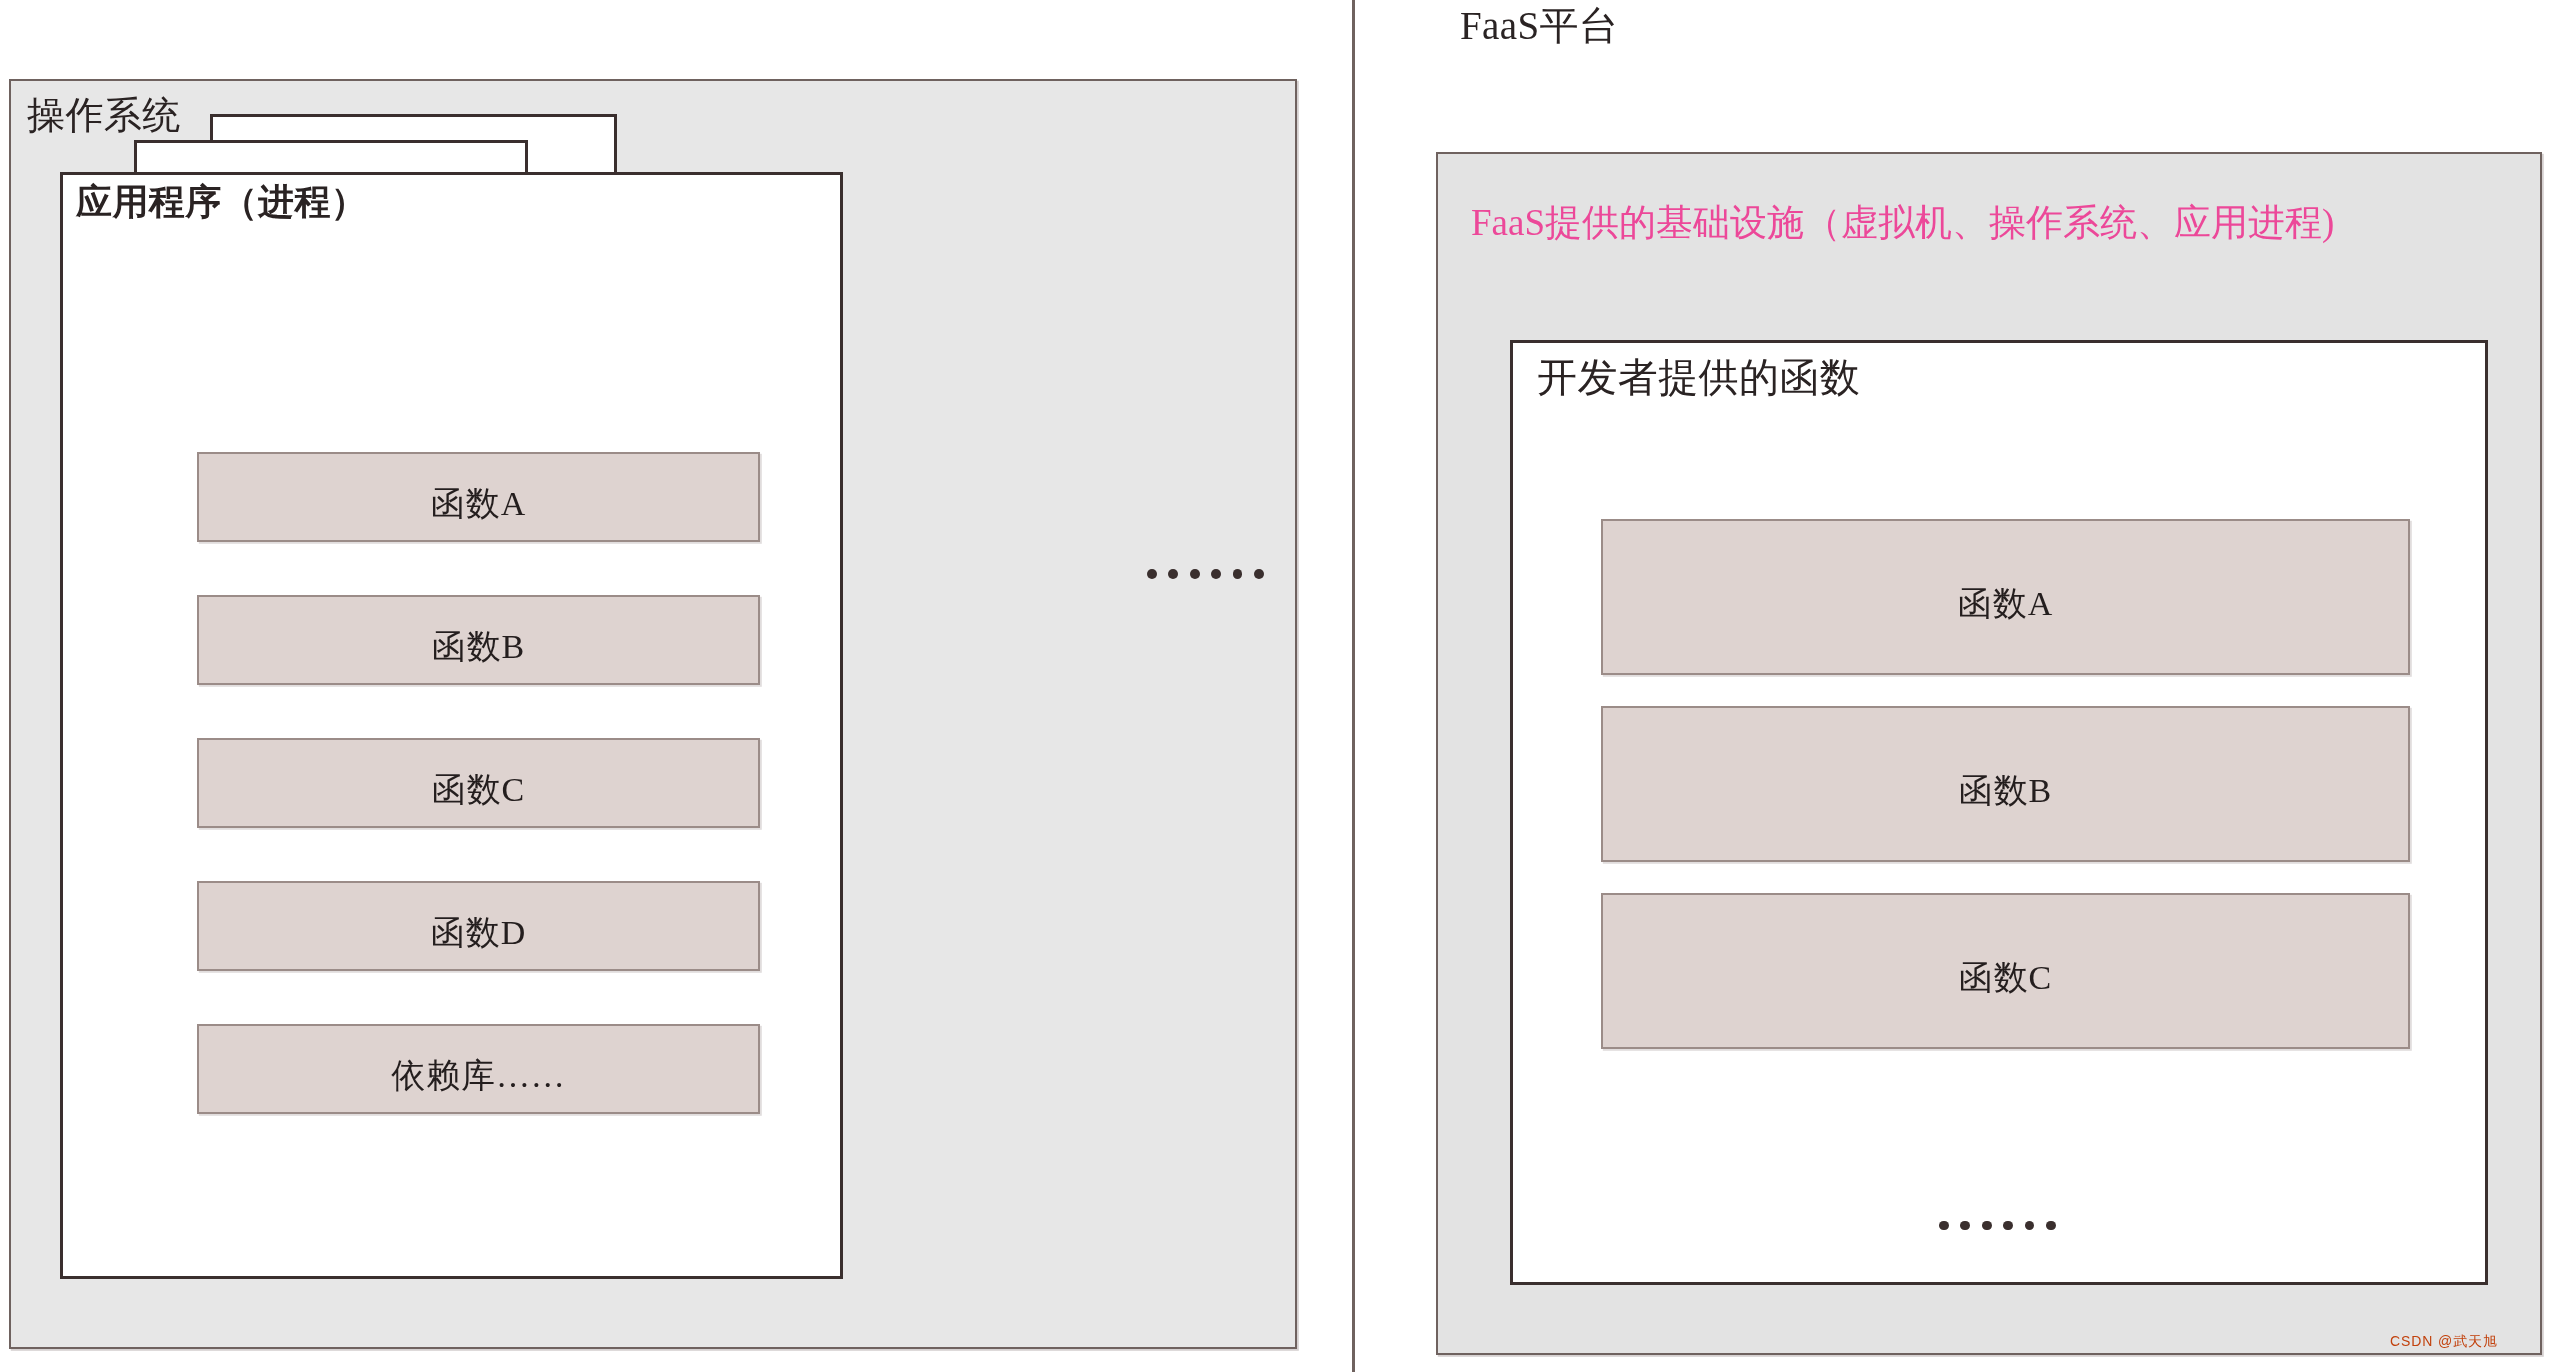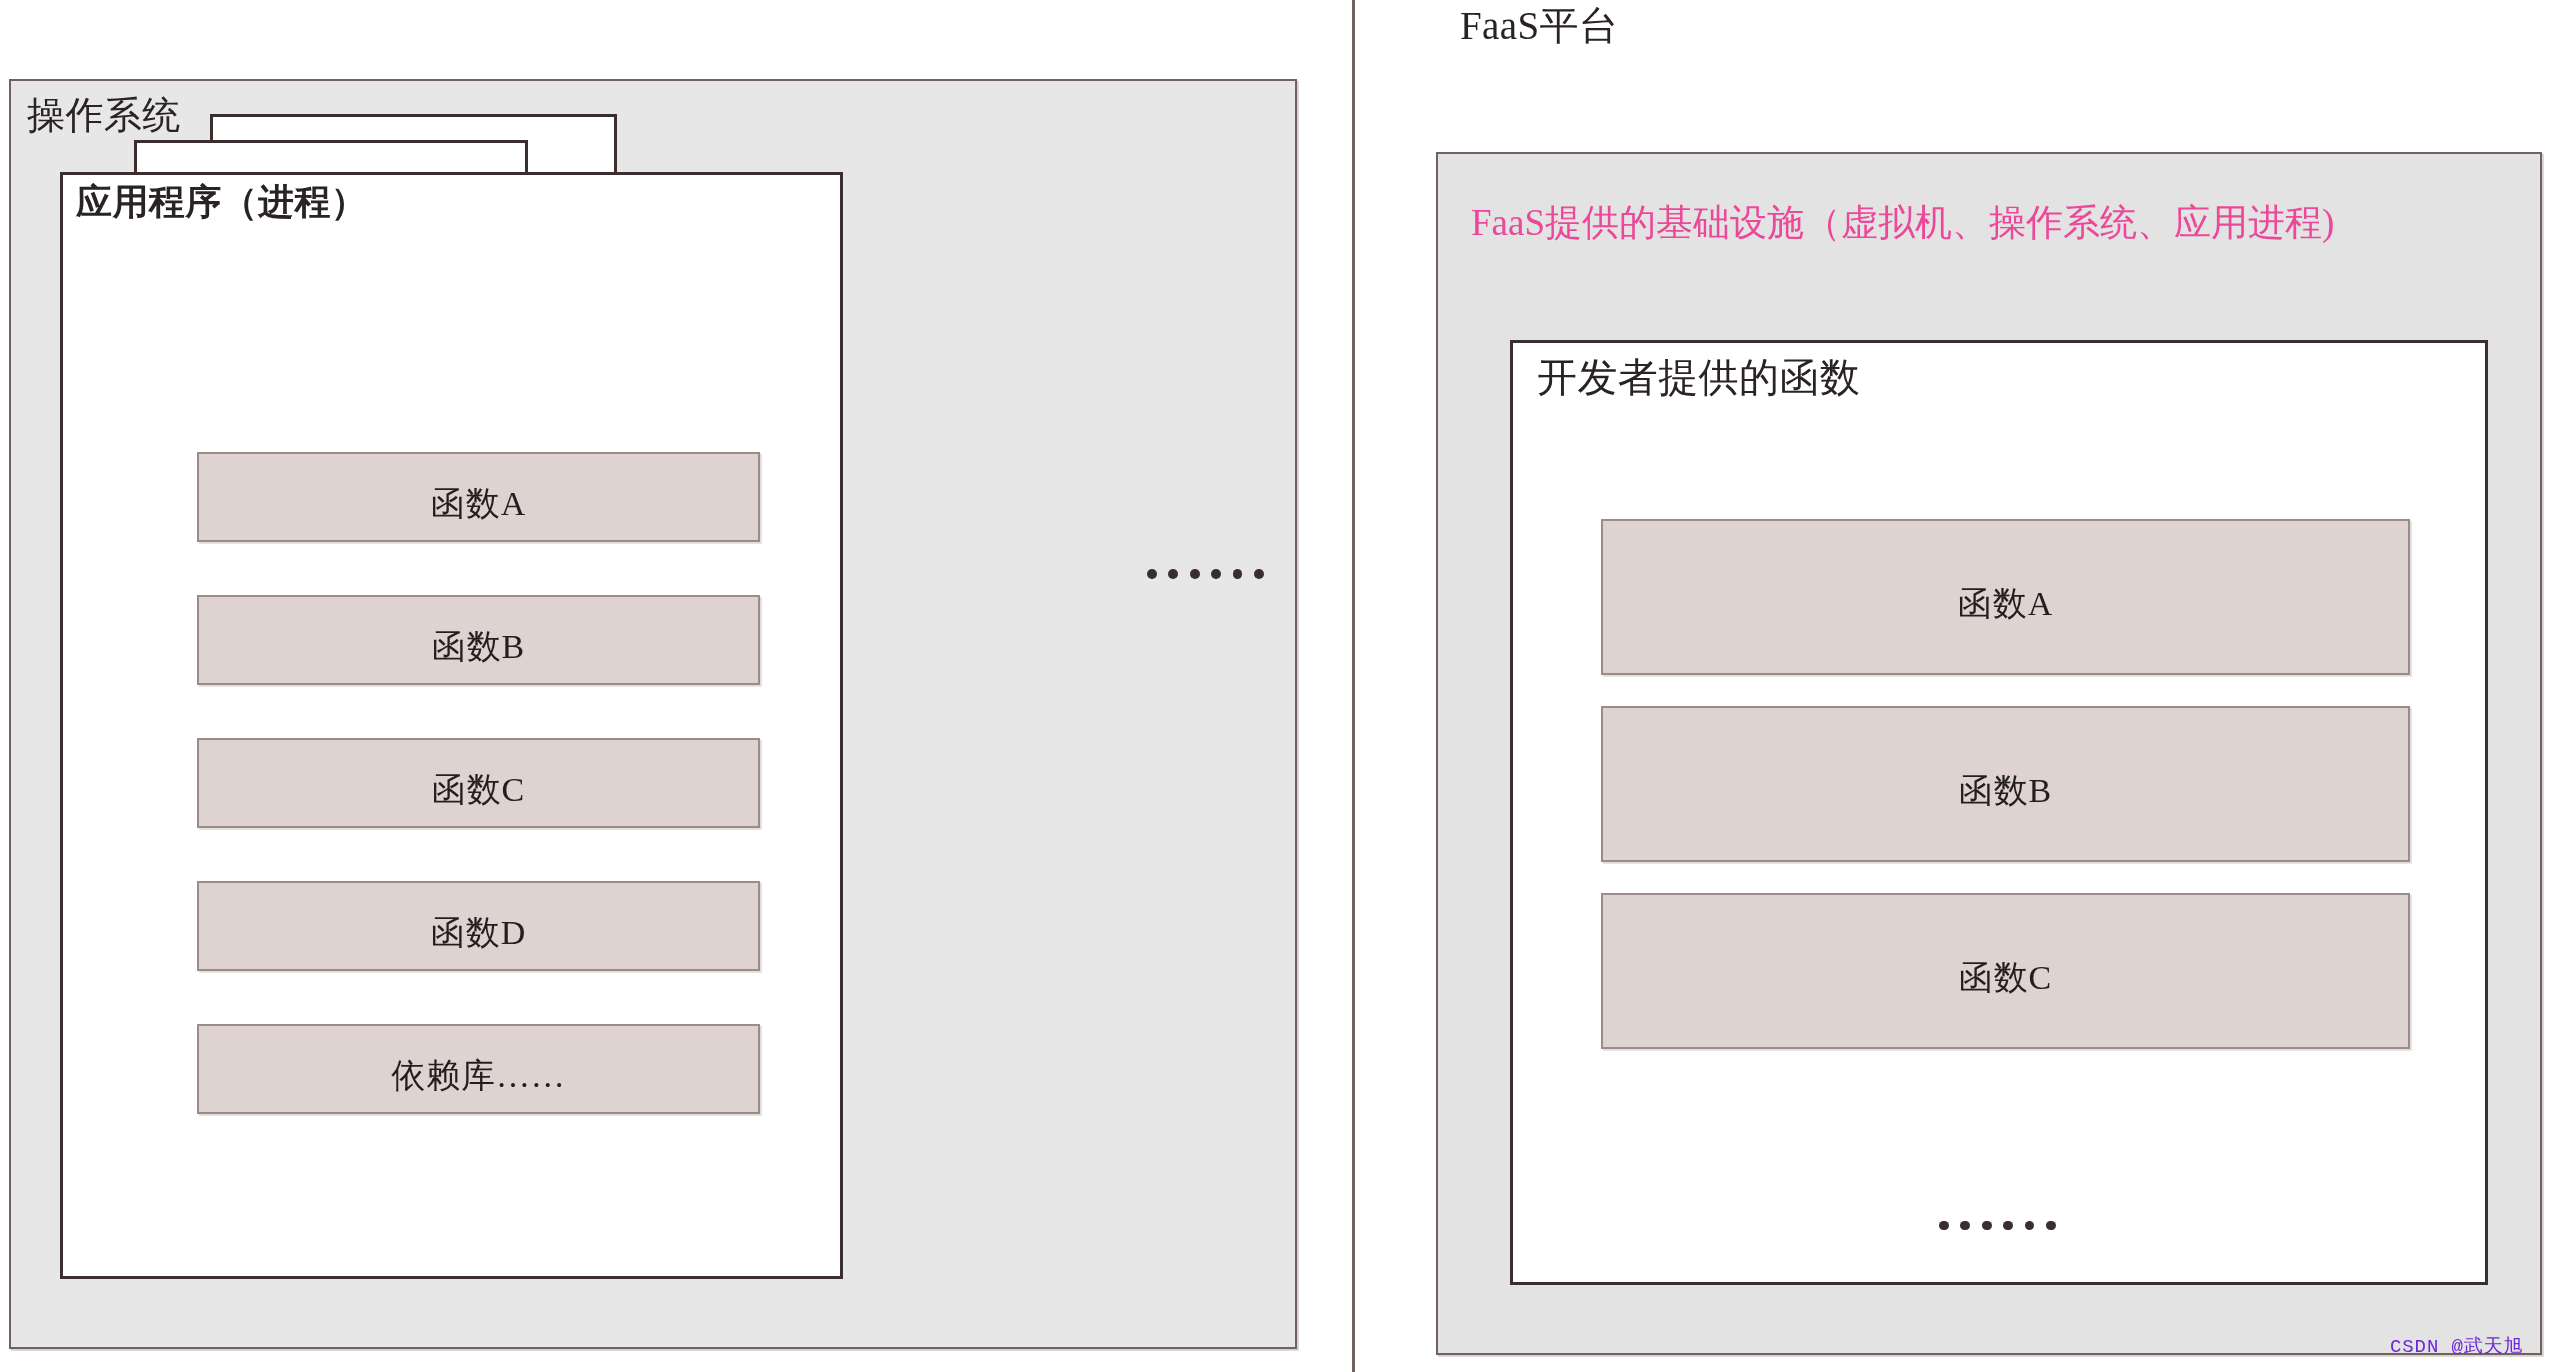--- a/index.html
+++ b/index.html
@@ -78,22 +78,22 @@
   #right-fn-list .fn-box{width:805px;height:152px;margin-bottom:31px;position:relative;}
   #right-fn-list .fn-box:last-child{margin-bottom:0;}
 
   #right-ellipsis{
     left:1939px;top:1203px;width:134px;height:45px;
     display:flex;align-items:center;gap:11.6px;
   }
 
   
   #watermark{
-    left:2390px;top:1333px;font-size:19px;color:#6d28d9;
-    font-family:Liberation Mono, monospace;
+    left:2390px;top:1333px;font-size:14px;color:#c2410c;
+    font-family:Liberation Sans, sans-serif;
     letter-spacing:0.9px;white-space:nowrap;
   }
 </style>
 </head>
 <body>
 
 <div class="stage">
 
   <div class="abs title" id="left-panel-title">物理机/虚拟机/容器</div>
 

